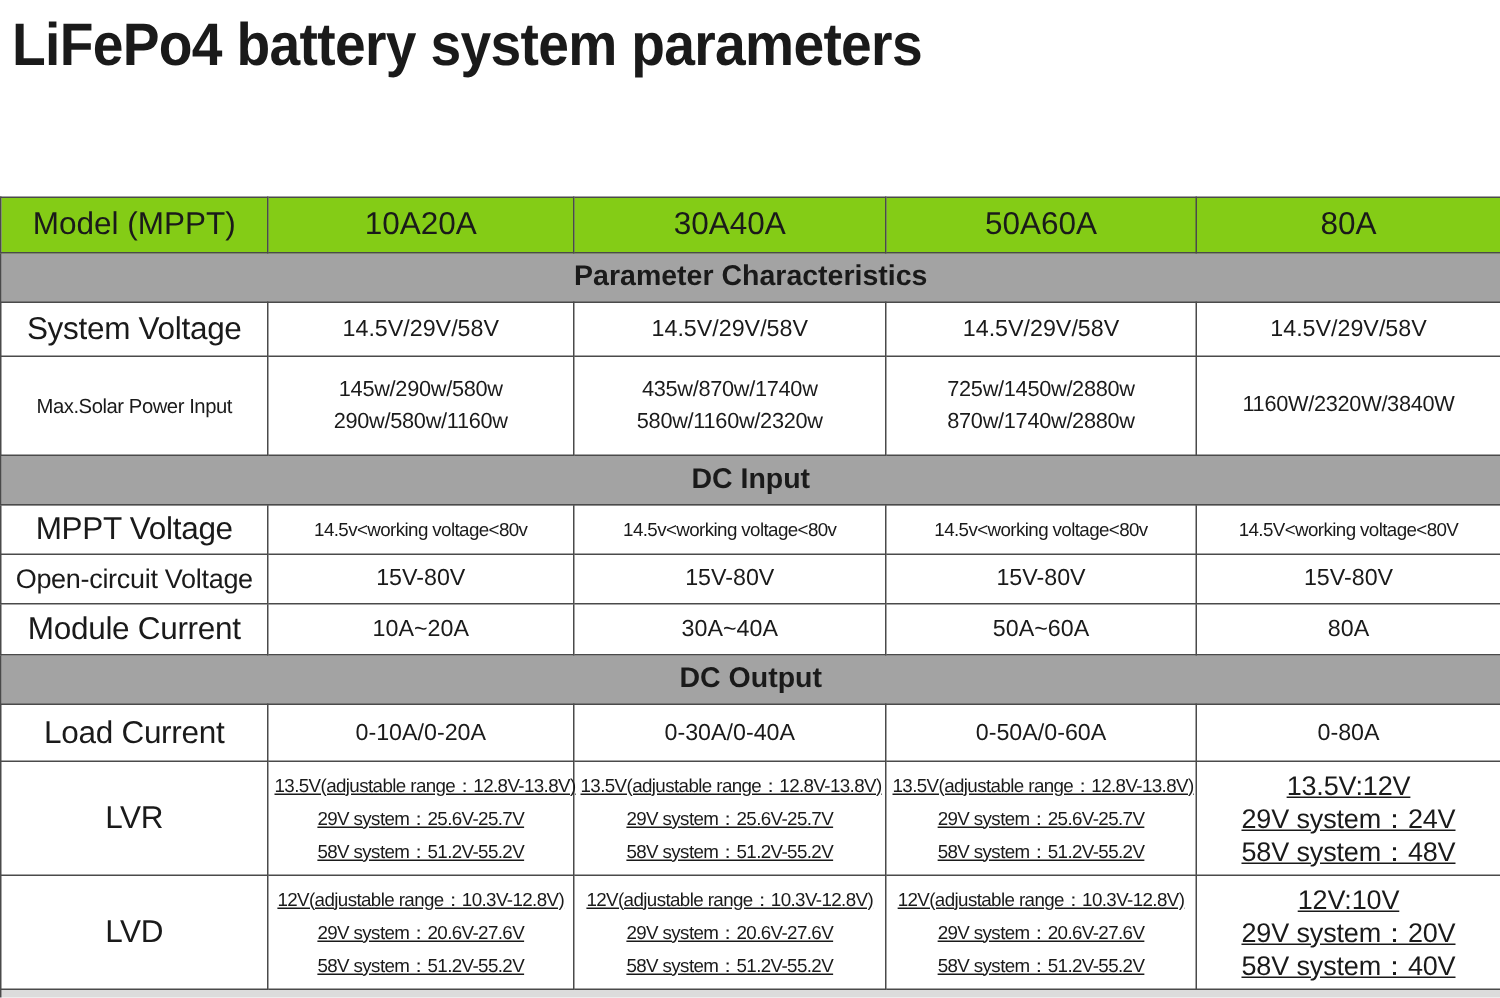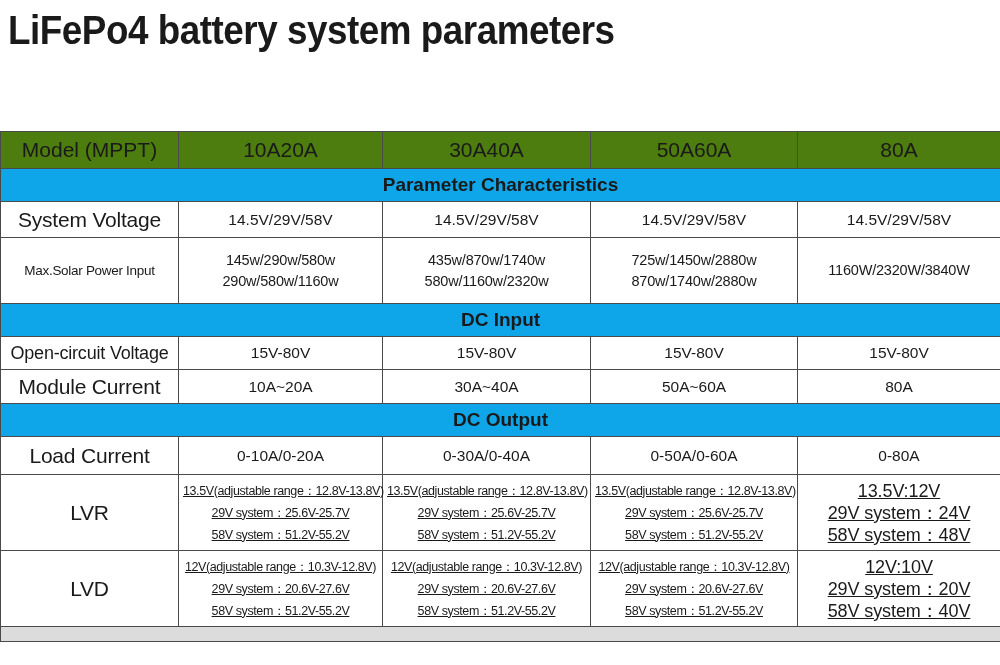--- a/index.html
+++ b/index.html
@@ -56,36 +56,36 @@
 
   
   col.c0 { width: 178px; }
   col.c1 { width: 204px; }
   col.c2 { width: 208px; }
   col.c3 { width: 207px; }
   col.c4 { width: 203px; }
 
   
   tr.model-row td {
-    background: #4d7c0f;
+    background: #84cc16;
     color: #ffffff;
     height: 36px;
     font-size: 21px;
     border-color: #3c3c3c;
   }
   td.model-label {
     text-align: left;
     padding-left: 14px;
     font-size: 21px;
     letter-spacing: 0px;
   }
 
   
   tr.section-row td {
-    background: #0ea5e9;
+    background: #a3a3a3;
     text-align: left;
     padding-left: 11px;
     font-weight: bold;
     font-size: 19px;
     height: 32px;
     border-left-color: #4a4a4a;
     border-right-color: #4a4a4a;
   }
 
   
@@ -210,20 +210,27 @@
         </td>
         <td class="twoline">
           <span class="ln">1160W/2320W/3840W</span>
         </td>
       </tr>
 
       <tr class="section-row">
         <td colspan="5">DC Input</td>
       </tr>
 
+      <tr class="h-mppt">
+        <td class="rowlabel">MPPT Voltage</td>
+        <td class="val xs">14.5v&lt;working voltage&lt;80v</td>
+        <td class="val xs">14.5v&lt;working voltage&lt;80v</td>
+        <td class="val xs">14.5v&lt;working voltage&lt;80v</td>
+        <td class="val xs">14.5V&lt;working voltage&lt;80V</td>
+      </tr>
 
       <tr class="h-ocv">
         <td class="rowlabel small">Open-circuit Voltage</td>
         <td class="val">15V-80V</td>
         <td class="val">15V-80V</td>
         <td class="val">15V-80V</td>
         <td class="val">15V-80V</td>
       </tr>
 
       <tr class="h-modcur">

